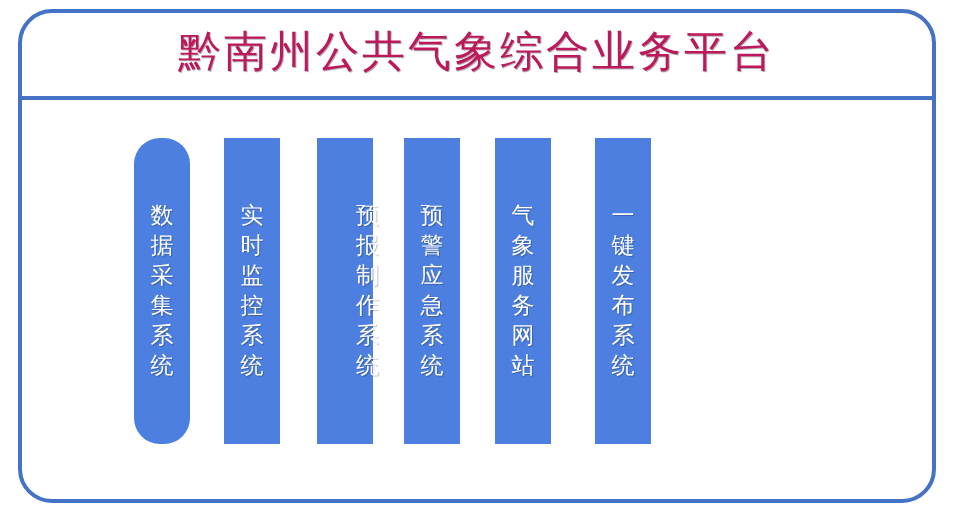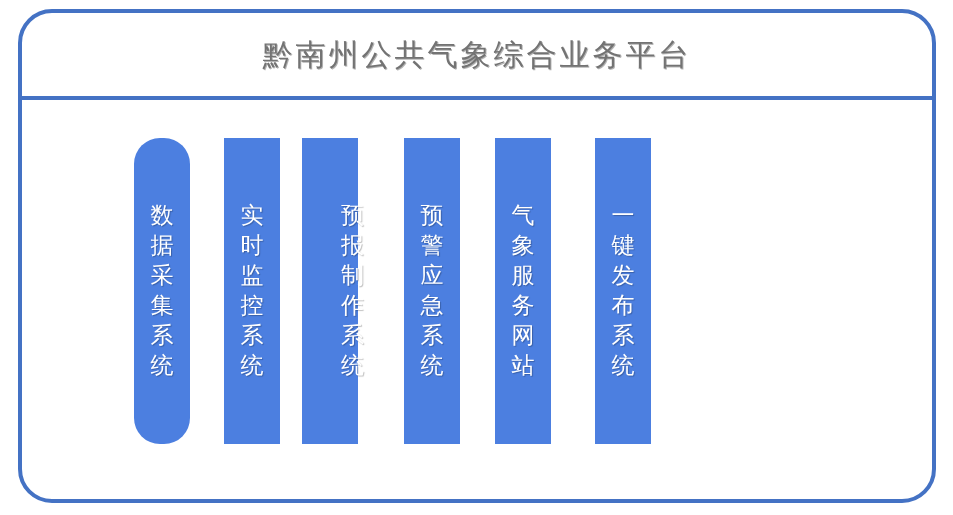--- a/index.html
+++ b/index.html
@@ -49,25 +49,25 @@
     position: absolute;
     left: 20px;
     top: 13px;
     width: 914px;
     height: 83px;
     display: flex;
     align-items: center;
     justify-content: center;
   }
   #title-text {
-    font-family: Liberation Sans, sans-serif;
-    font-size: 30px;
+    font-family: Liberation Mono, monospace;
+    font-size: 43px;
     line-height: 1;
     letter-spacing: 3px;
-    color: #737373;
+    color: #be185d;
     white-space: nowrap;
     text-shadow: 1px 1px 0 rgba(0,0,0,0.30);
   }
 
   
   #columns {
     position: absolute;
     left: 134px;
     top: 138px;
     width: 697px;
@@ -114,21 +114,21 @@
   <div id="columns">
 
     <div class="column-box" style="left:0px;border-radius:26px;">
       <div class="column-label">数据采集系统</div>
     </div>
 
     <div class="column-box" style="left:90px;">
       <div class="column-label">实时监控系统</div>
     </div>
 
-    <div class="column-box" style="left:168px;padding-left:45px;">
+    <div class="column-box" style="left:183px;padding-left:45px;">
       <div class="column-label">预报制作系统</div>
     </div>
 
     <div class="column-box" style="left:270px;">
       <div class="column-label">预警应急系统</div>
     </div>
 
     <div class="column-box" style="left:361px;">
       <div class="column-label">气象服务网站</div>
     </div>

